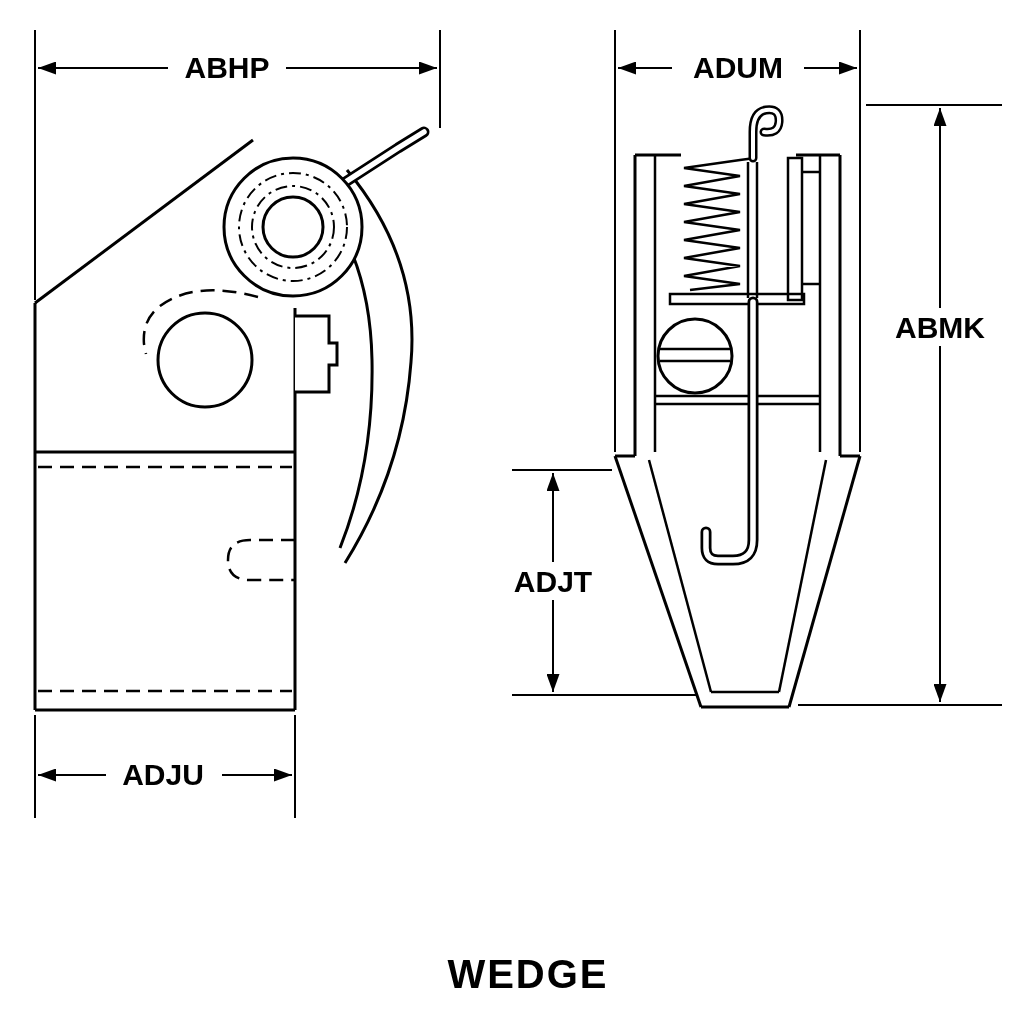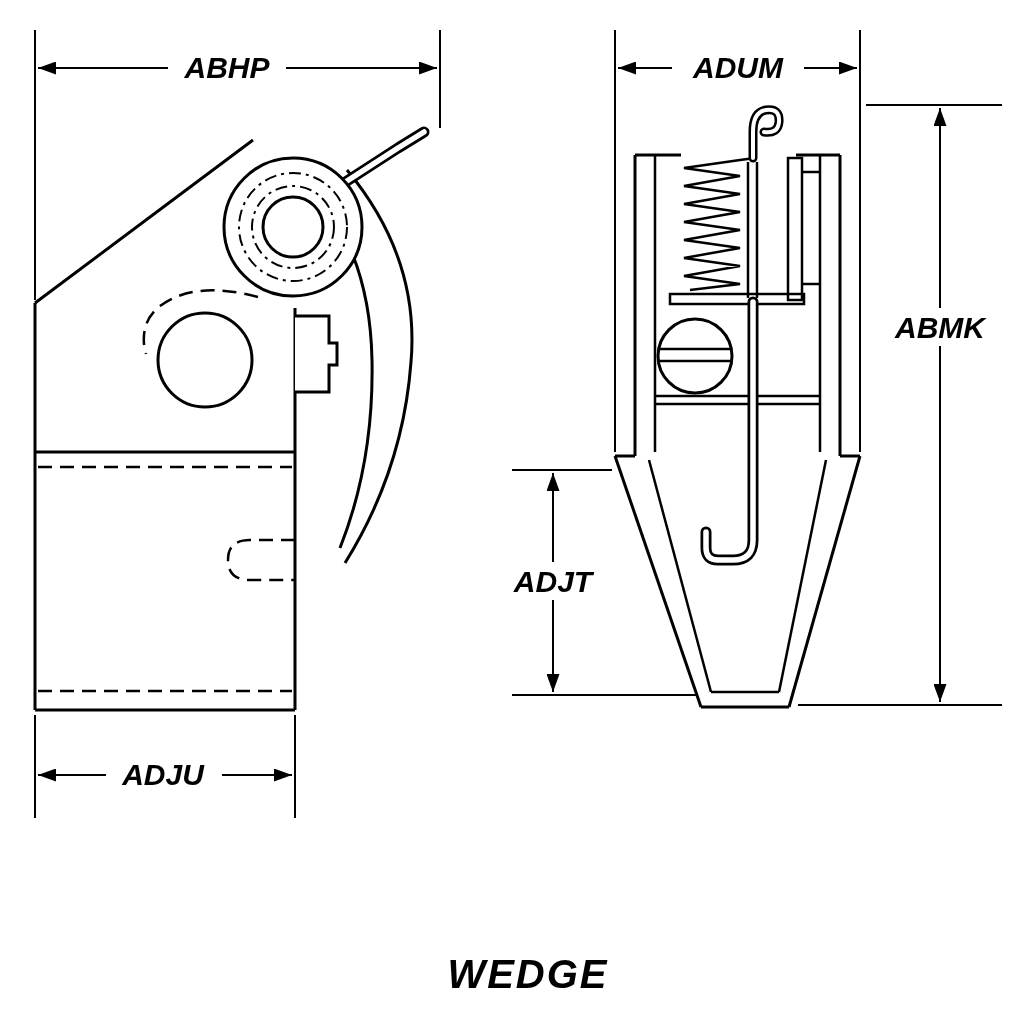--- a/index.html
+++ b/index.html
@@ -7,21 +7,20 @@
     padding: 0;
     background: #ffffff;
     font-family: "Liberation Sans", sans-serif;
   }
   .canvas {
     position: relative;
     width: 1020px;
     height: 1012px;
     background: #ffffff;
     overflow: hidden;
-    font-style: italic;
   }
   svg { display: block; }
   .part   { stroke: #000; stroke-width: 3;   fill: none; }
   .partf  { stroke: #000; stroke-width: 3;   fill: #fff; }
   .thin   { stroke: #000; stroke-width: 2;   fill: none; }
   .med    { stroke: #000; stroke-width: 2.5; fill: none; }
   .hid    { stroke: #000; stroke-width: 2.5; fill: none; stroke-dasharray: 14 8; }
   .cdash  { stroke: #000; stroke-width: 2;   fill: none; stroke-dasharray: 12 5 3 5; }
   .wireO  { stroke: #000; stroke-width: 11;  fill: none; stroke-linecap: round; stroke-linejoin: round; }
   .wireI  { stroke: #fff; stroke-width: 5.5; fill: none; stroke-linecap: round; stroke-linejoin: round; }

